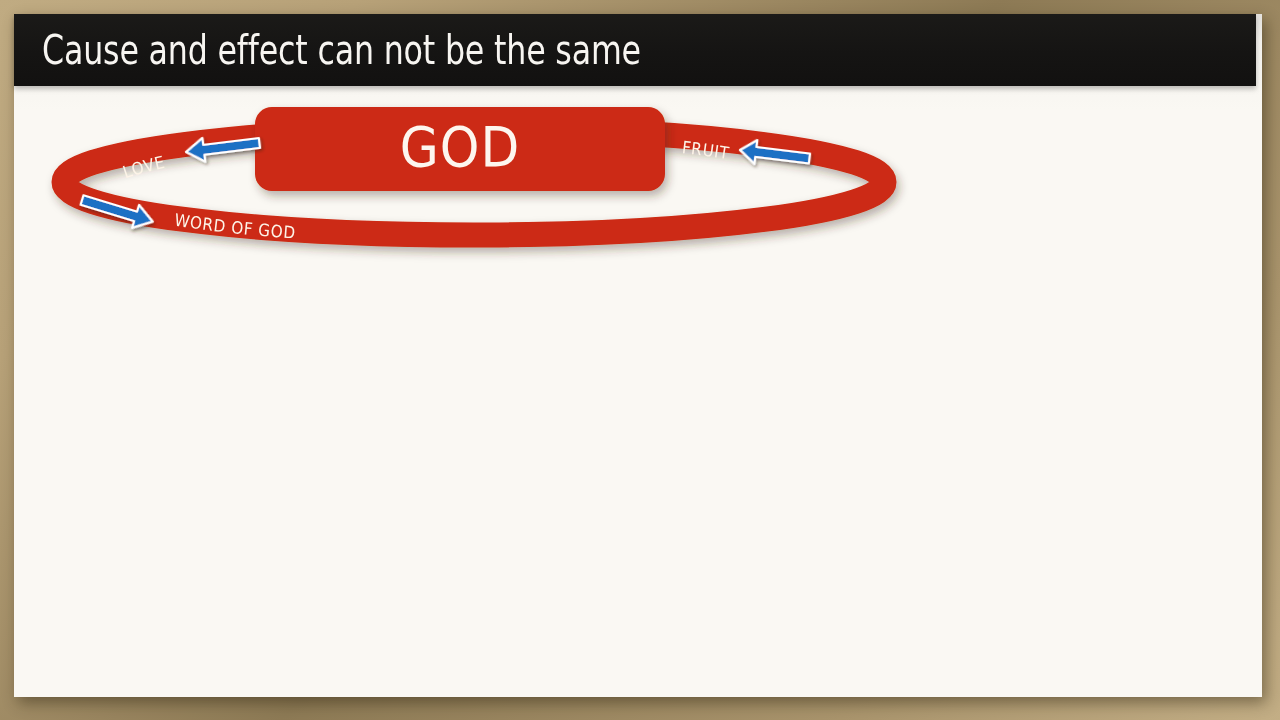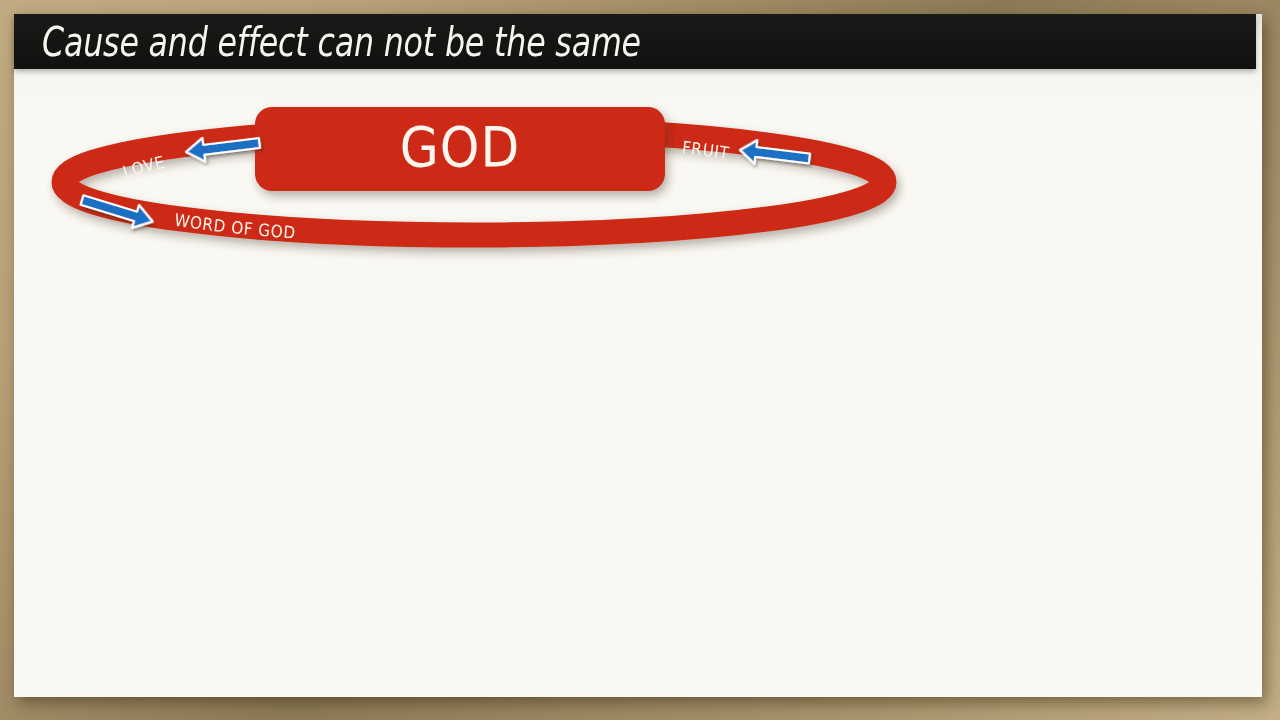--- a/index.html
+++ b/index.html
@@ -30,24 +30,23 @@
       linear-gradient(180deg, #e3e1dd 0%, #f4f2ed 4%, #faf8f3 14%, #faf8f3 100%);
     box-shadow: 4px 6px 14px rgba(40,30,10,0.45);
   }
 
   
   #title-banner {
     position: absolute;
     left: 14px;
     top: 14px;
     width: 1242px;
-    height: 55px;
+    height: 72px;
     background: linear-gradient(180deg, #1b1a18 0%, #151413 55%, #121110 100%);
     box-shadow: 0 3px 5px rgba(0,0,0,0.25);
-    font-style: italic;
   }
   #title-text {
     position: absolute;
     left: 28px;
     top: 50%;
     transform: translateY(-50%);
     color: #f7f5f1;
     font-family: "DejaVu Sans Condensed", "Liberation Sans Narrow", "Liberation Sans", sans-serif;
     font-size: 40px;
     font-weight: 400;

